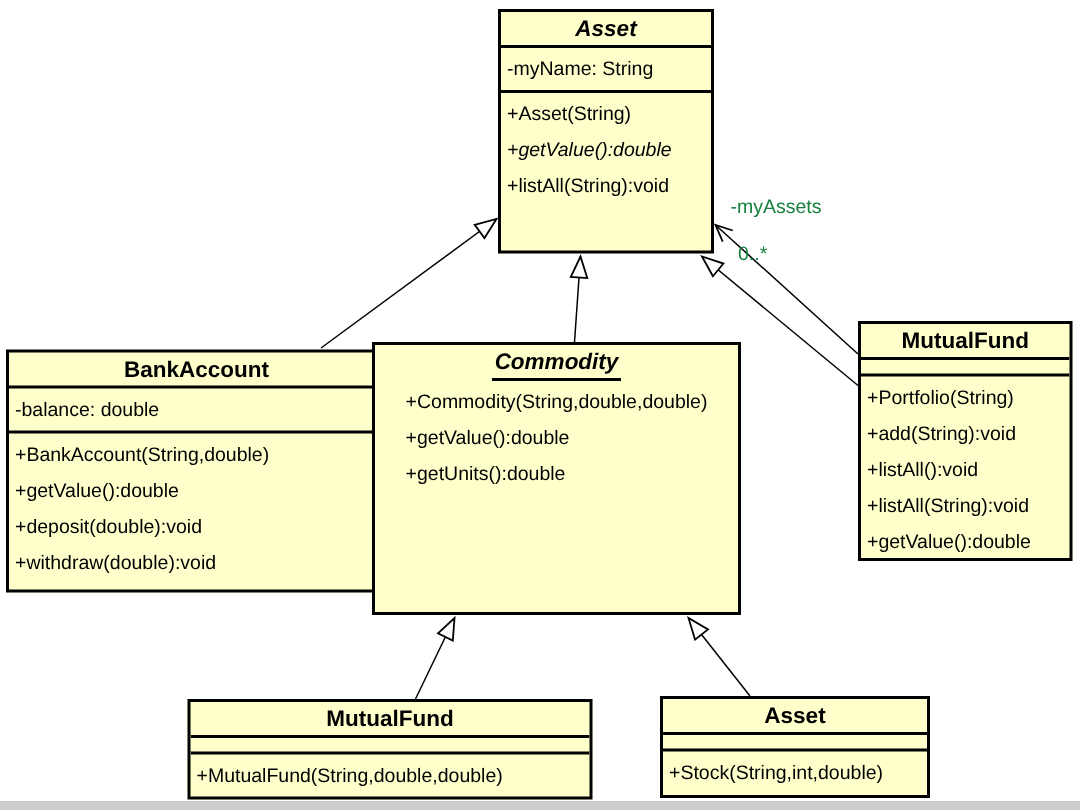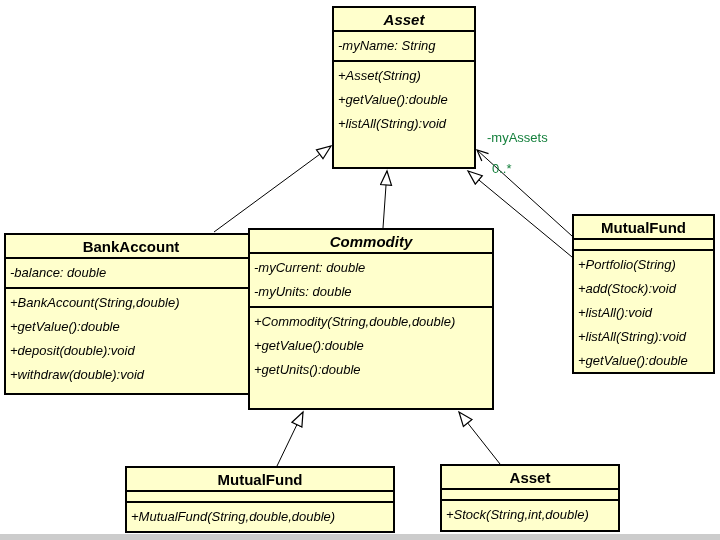--- a/index.html
+++ b/index.html
@@ -16,29 +16,29 @@
   .uml-title {
     flex:0 0 auto; text-align:center; font-weight:bold; font-size:15px;
     padding:3px 2px 2px 2px; border-bottom:2px solid #000000; color:#000;
   }
   .uml-title.abstract { font-style:italic; }
   .uml-attrs {
     flex:0 0 auto; border-bottom:2px solid #000000; padding:2px 4px; min-height:5px;
   }
   .uml-methods { flex:1 1 auto; padding:2px 4px 14px 4px; }
   .member {
-    font-size:13px; line-height:24px; white-space:nowrap; color:#000;font-style:italic;
+    font-size:13px; line-height:24px; white-space:nowrap; color:#000;
   }
   .member.italic { font-style:italic; }
   .edge-label {
     position:absolute; font-size:13px; color:#15803d; white-space:nowrap;
   }
   #asset       { left:332px; top:6px;   width:144px; height:163px; }
   #bankaccount { left:4px;   top:233px; width:254px; height:162px; }
-  #commodity   { left:248px; top:228px; width:246px; height:182px; }
+  #commodity   { left:248px; top:228px; width:246px; height:182px;align-items:center; }
   #portfolio   { left:572px; top:214px; width:143px; height:160px; }
   #mutualfund  { left:125px; top:466px; width:270px; height:67px; }
   #stock       { left:440px; top:464px; width:180px; height:68px; }
   #label-myassets { left:487px; top:130px; }
   #label-mult     { left:492px; top:161px; }
   #bottom-strip {
     position:absolute; left:0; bottom:0; width:720px; height:6px; background:#cccccc;
   }
 </style>
 </head>
@@ -83,37 +83,33 @@
     <div class="uml-methods">
       <div class="member">+BankAccount(String,double)</div>
       <div class="member">+getValue():double</div>
       <div class="member">+deposit(double):void</div>
       <div class="member">+withdraw(double):void</div>
     </div>
   </div>
 
   <div id="commodity" class="uml-class">
     <div class="uml-title abstract">Commodity</div>
-    <div class="uml-attrs">
-      <div class="member">-myCurrent: double</div>
-      <div class="member">-myUnits: double</div>
-    </div>
     <div class="uml-methods">
       <div class="member">+Commodity(String,double,double)</div>
       <div class="member">+getValue():double</div>
       <div class="member">+getUnits():double</div>
     </div>
   </div>
 
   <div id="portfolio" class="uml-class">
     <div class="uml-title">MutualFund</div>
     <div class="uml-attrs"></div>
     <div class="uml-methods">
       <div class="member">+Portfolio(String)</div>
-      <div class="member">+add(Stock):void</div>
+      <div class="member">+add(String):void</div>
       <div class="member">+listAll():void</div>
       <div class="member">+listAll(String):void</div>
       <div class="member">+getValue():double</div>
     </div>
   </div>
 
   <div id="mutualfund" class="uml-class">
     <div class="uml-title">MutualFund</div>
     <div class="uml-attrs"></div>
     <div class="uml-methods">

